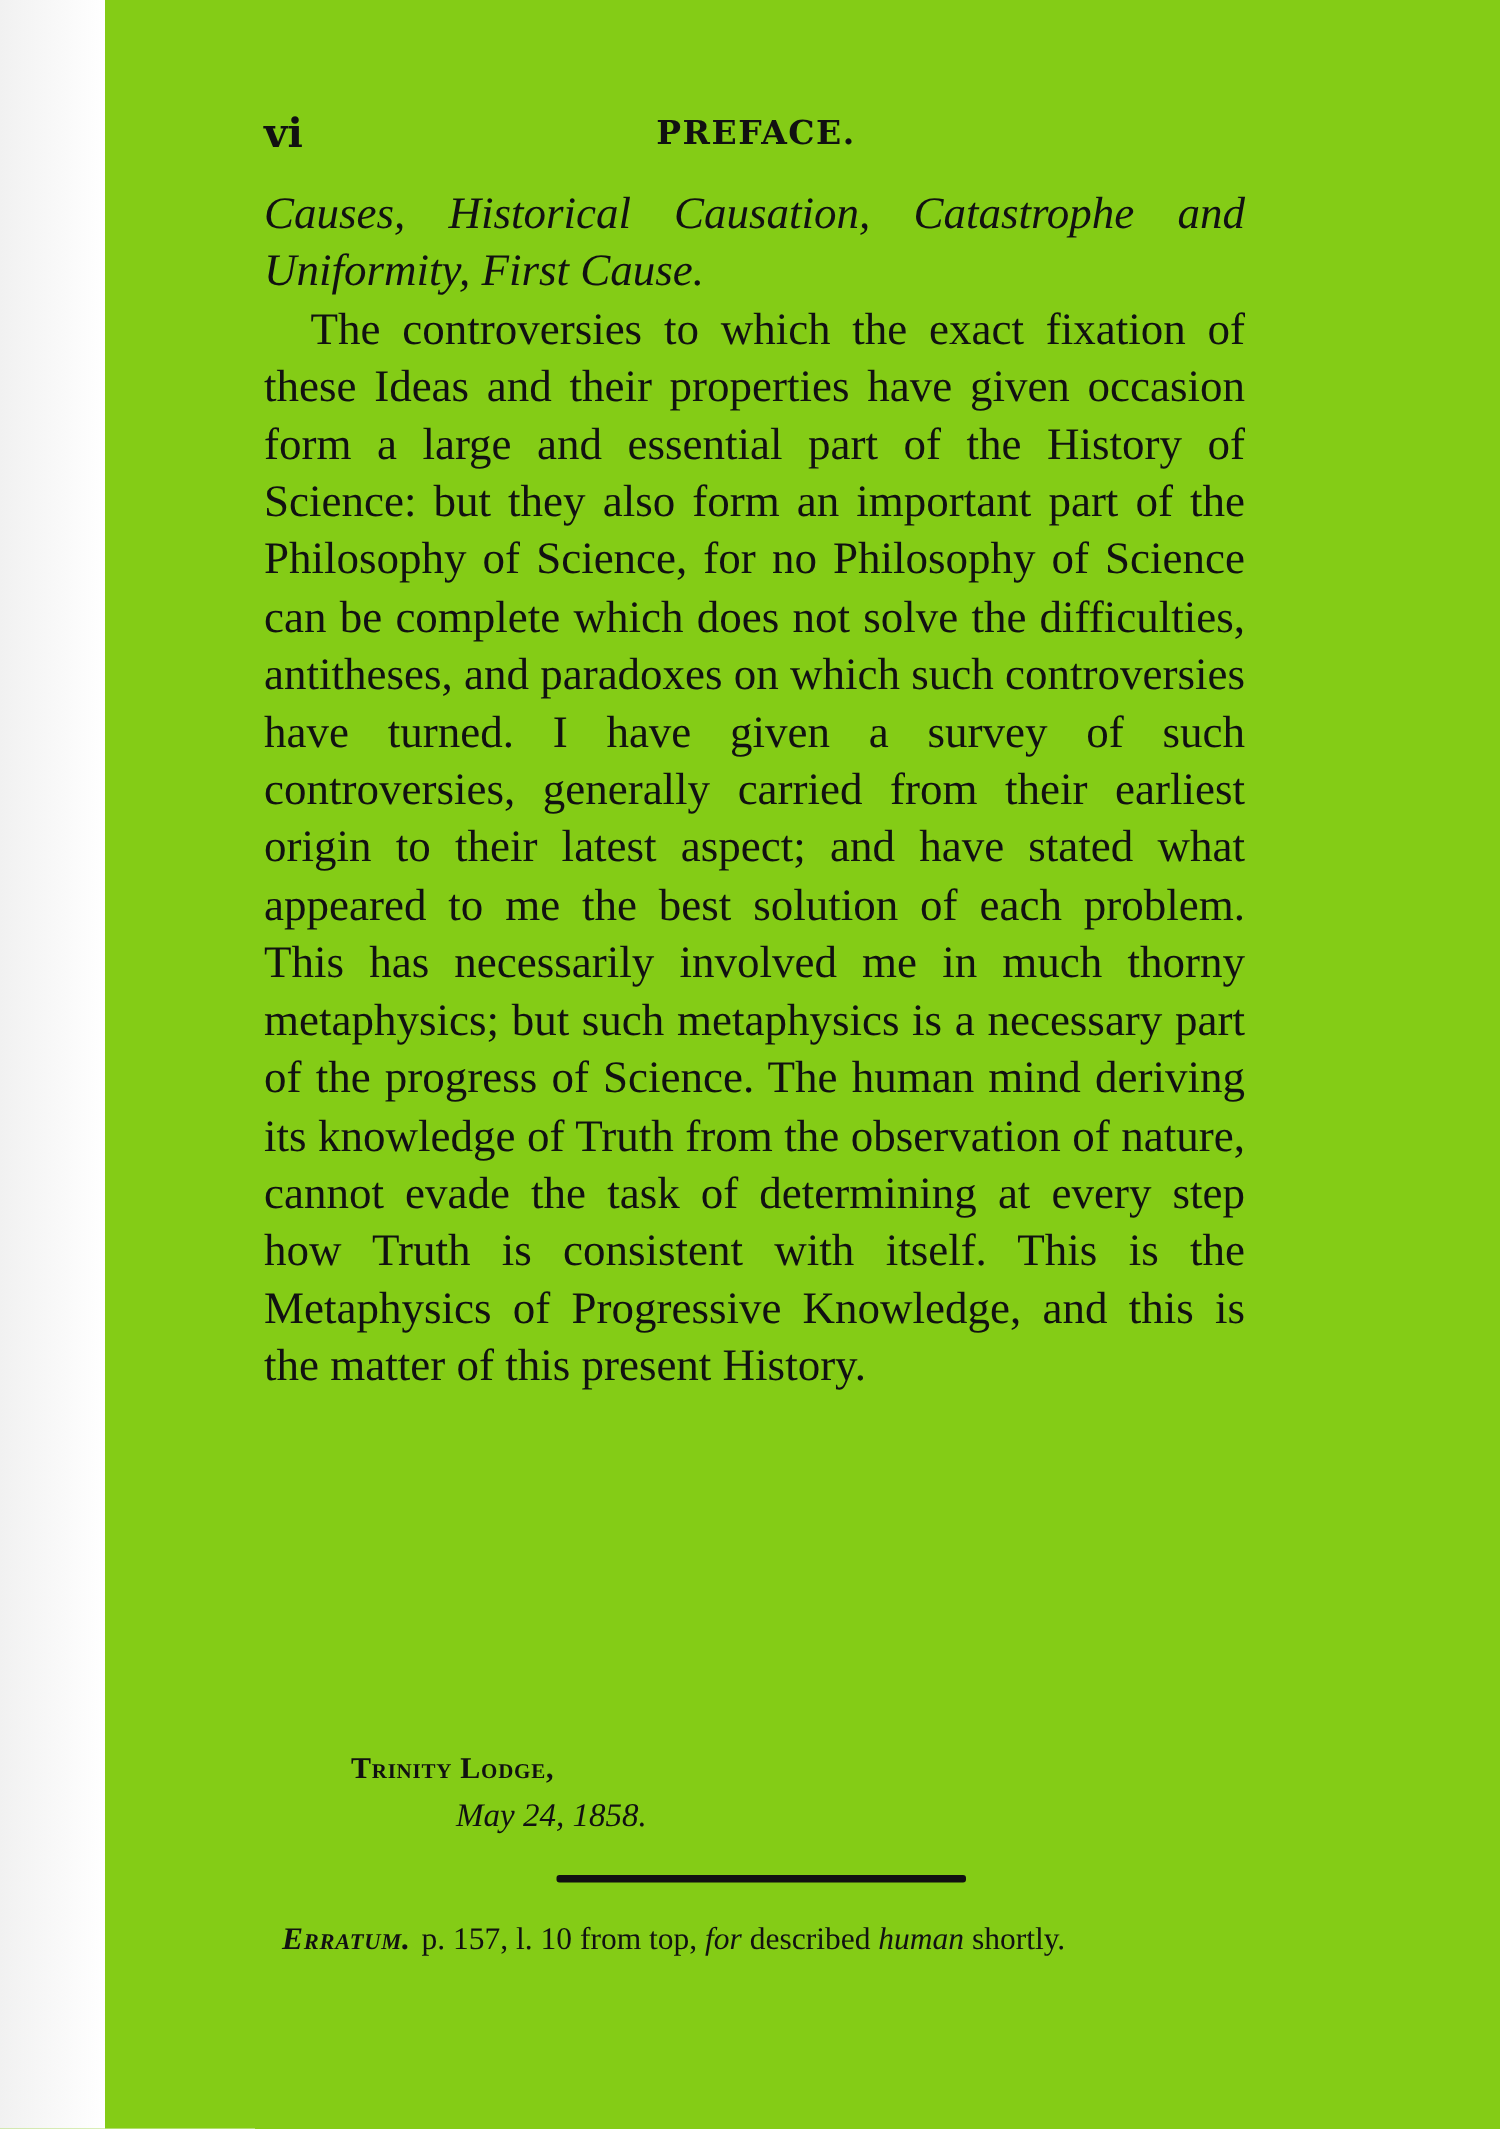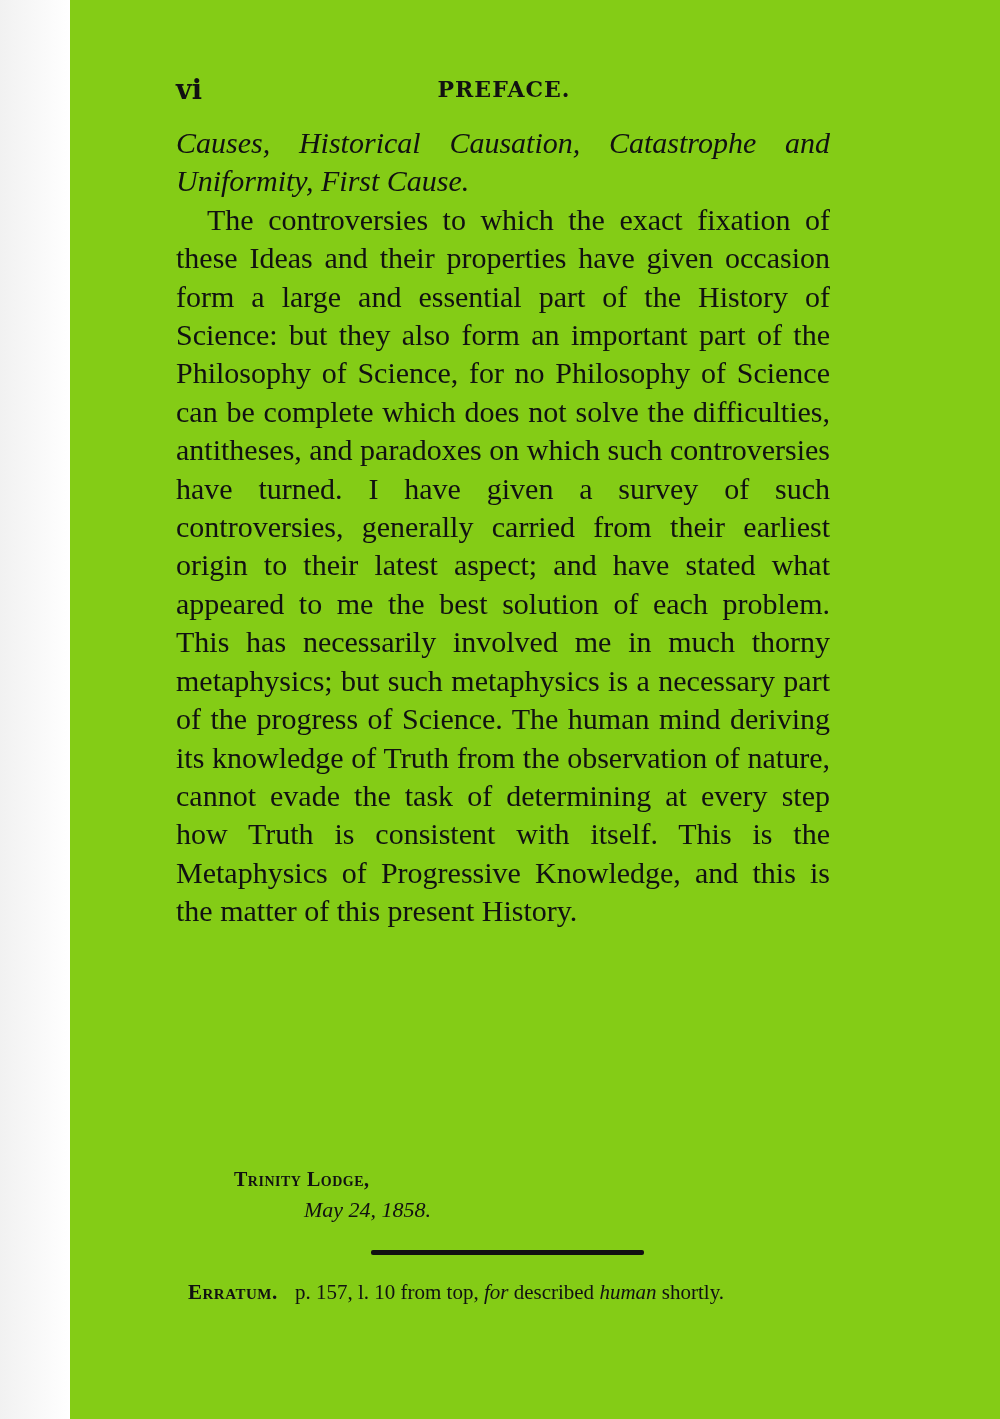--- a/index.html
+++ b/index.html
@@ -18,21 +18,21 @@
   .body p { margin: 0; }
   .indent { text-indent: 31px; }
   .italic { font-style: italic; }
   .signature { position: absolute; top: 1124px; left: 234px; font-family: "Liberation Serif", serif; margin-top: 44px; }
   .sig-place { font-size: 20px; font-variant: small-caps; font-weight: bold; letter-spacing: 0.5px; }
   .sig-date { font-size: 22px; margin-left: 70px; margin-top: 6px; text-align: center; }
   .rule { position: absolute; top: 1250px; left: 371px; width: 273px; height: 5px;
           background: #111; border-radius: 2px; }
   .erratum { position: absolute; top: 1280px; left: 188px; width: 640px;
              font-family: "Liberation Serif", serif; font-size: 21px; white-space: nowrap; }
-  .erratum .label { font-variant: small-caps; font-weight: bold; letter-spacing: 0.5px; margin-right: 12px; }
+  .erratum .label { font-variant: small-caps; font-weight: bold; letter-spacing: 0.5px; margin-right: 2px; font-style: italic; }
 </style>
 </head>
 <body>
 
 <div class="page">
   <div class="left-edge"></div>
 
   <div class="header">
     <span class="page-num">vi</span>
     <div class="running-head">PREFACE.</div>

